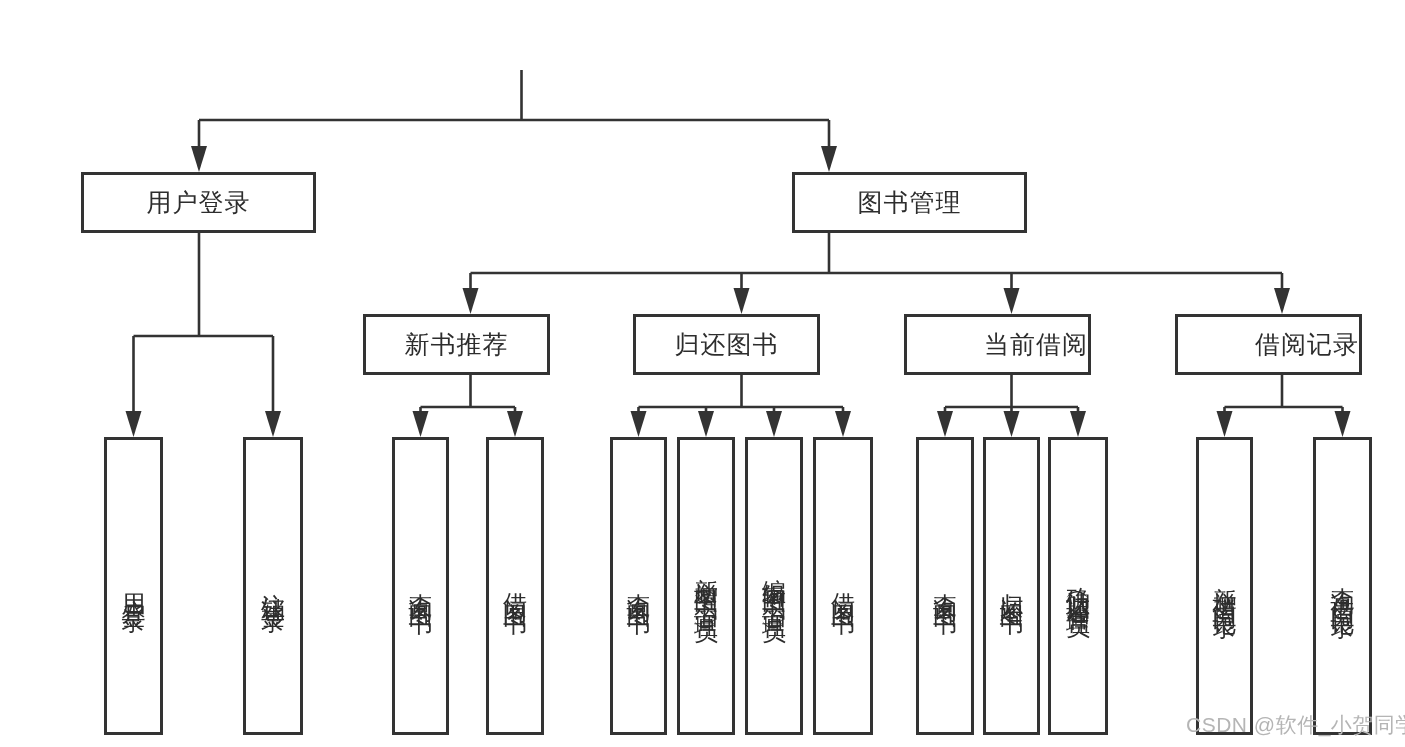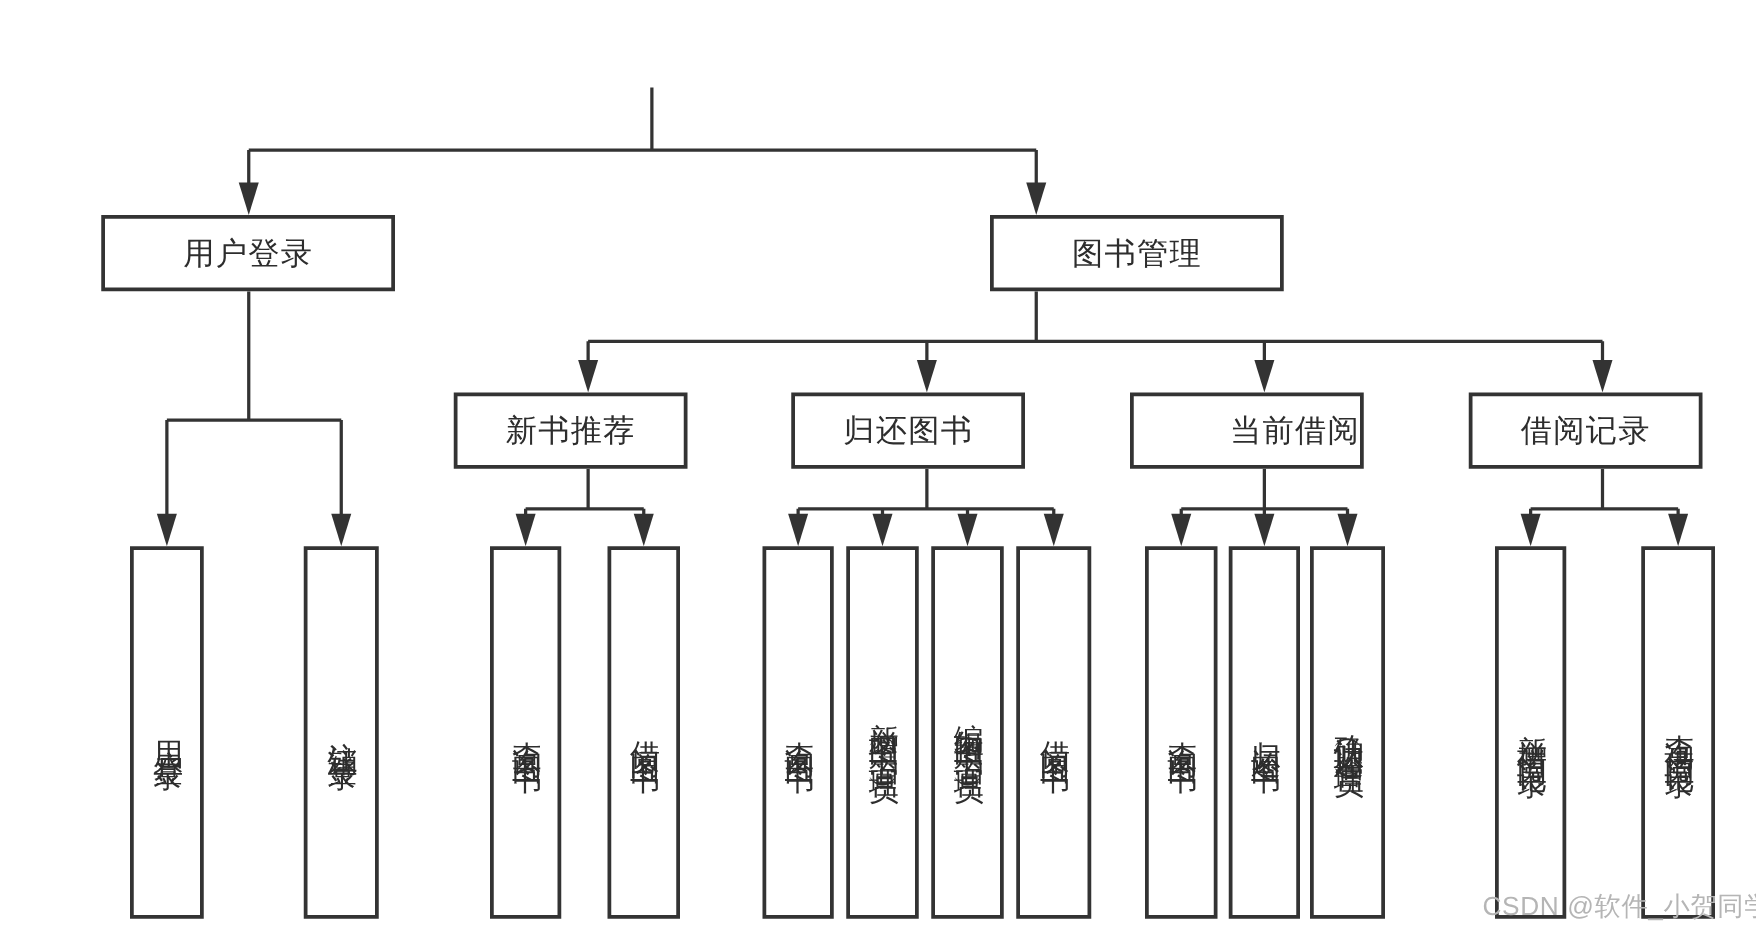--- a/index.html
+++ b/index.html
@@ -52,21 +52,21 @@
     white-space:nowrap;
   }
   .root-box{left:20px;top:13px;width:1003px;height:57px;}
   .branch-box{width:235px;height:61px;top:172px;}
   .branch-user{left:81px;}
   .branch-mgmt{left:749px;margin-left:43px;}
   .module-box{width:187px;height:61px;top:314px;}
   .module-newbook{left:363px;}
   .module-borrow{left:633px;}
   .module-current{left:904px;justify-content:flex-end;}
-  .module-records{left:1175px;}
+  .module-records{left:1175px;justify-content:flex-end;}
   .leaf{
     top:437px;
     height:298px;
   }
   .leaf .v-label{
     writing-mode:vertical-rl;
     text-orientation:mixed;
     font-size:24px;
     letter-spacing:6px;
     line-height:1;

